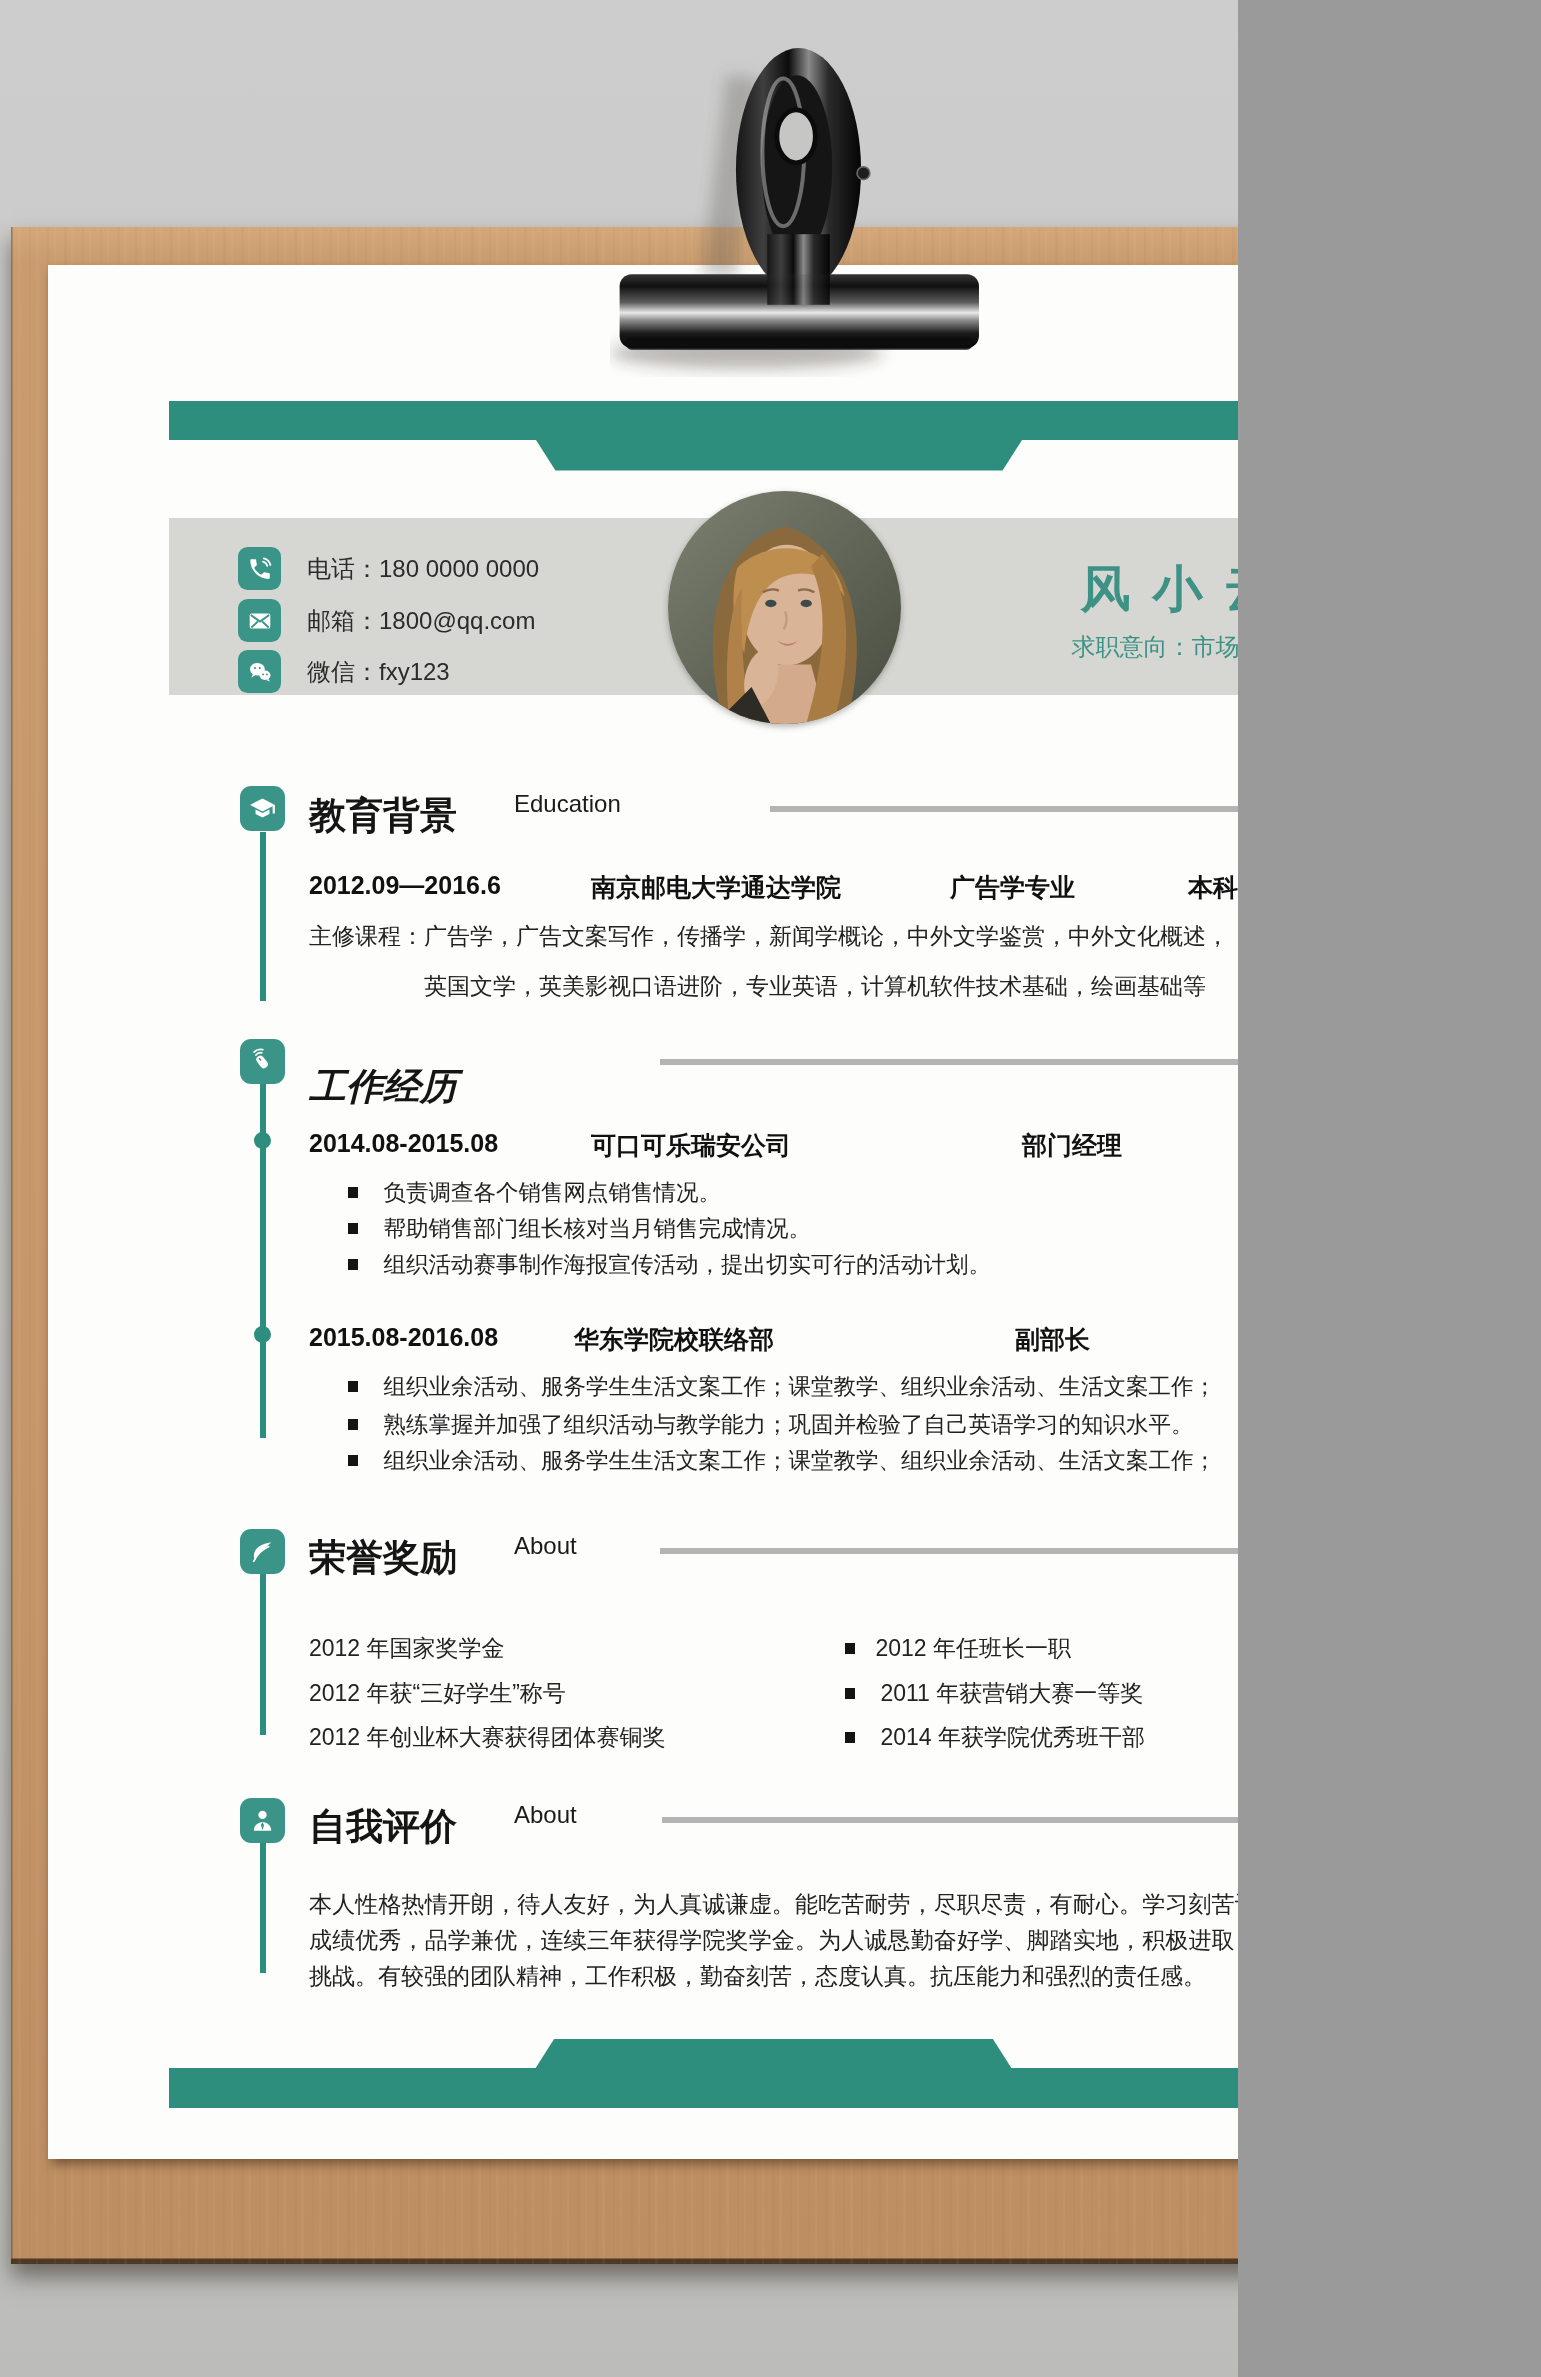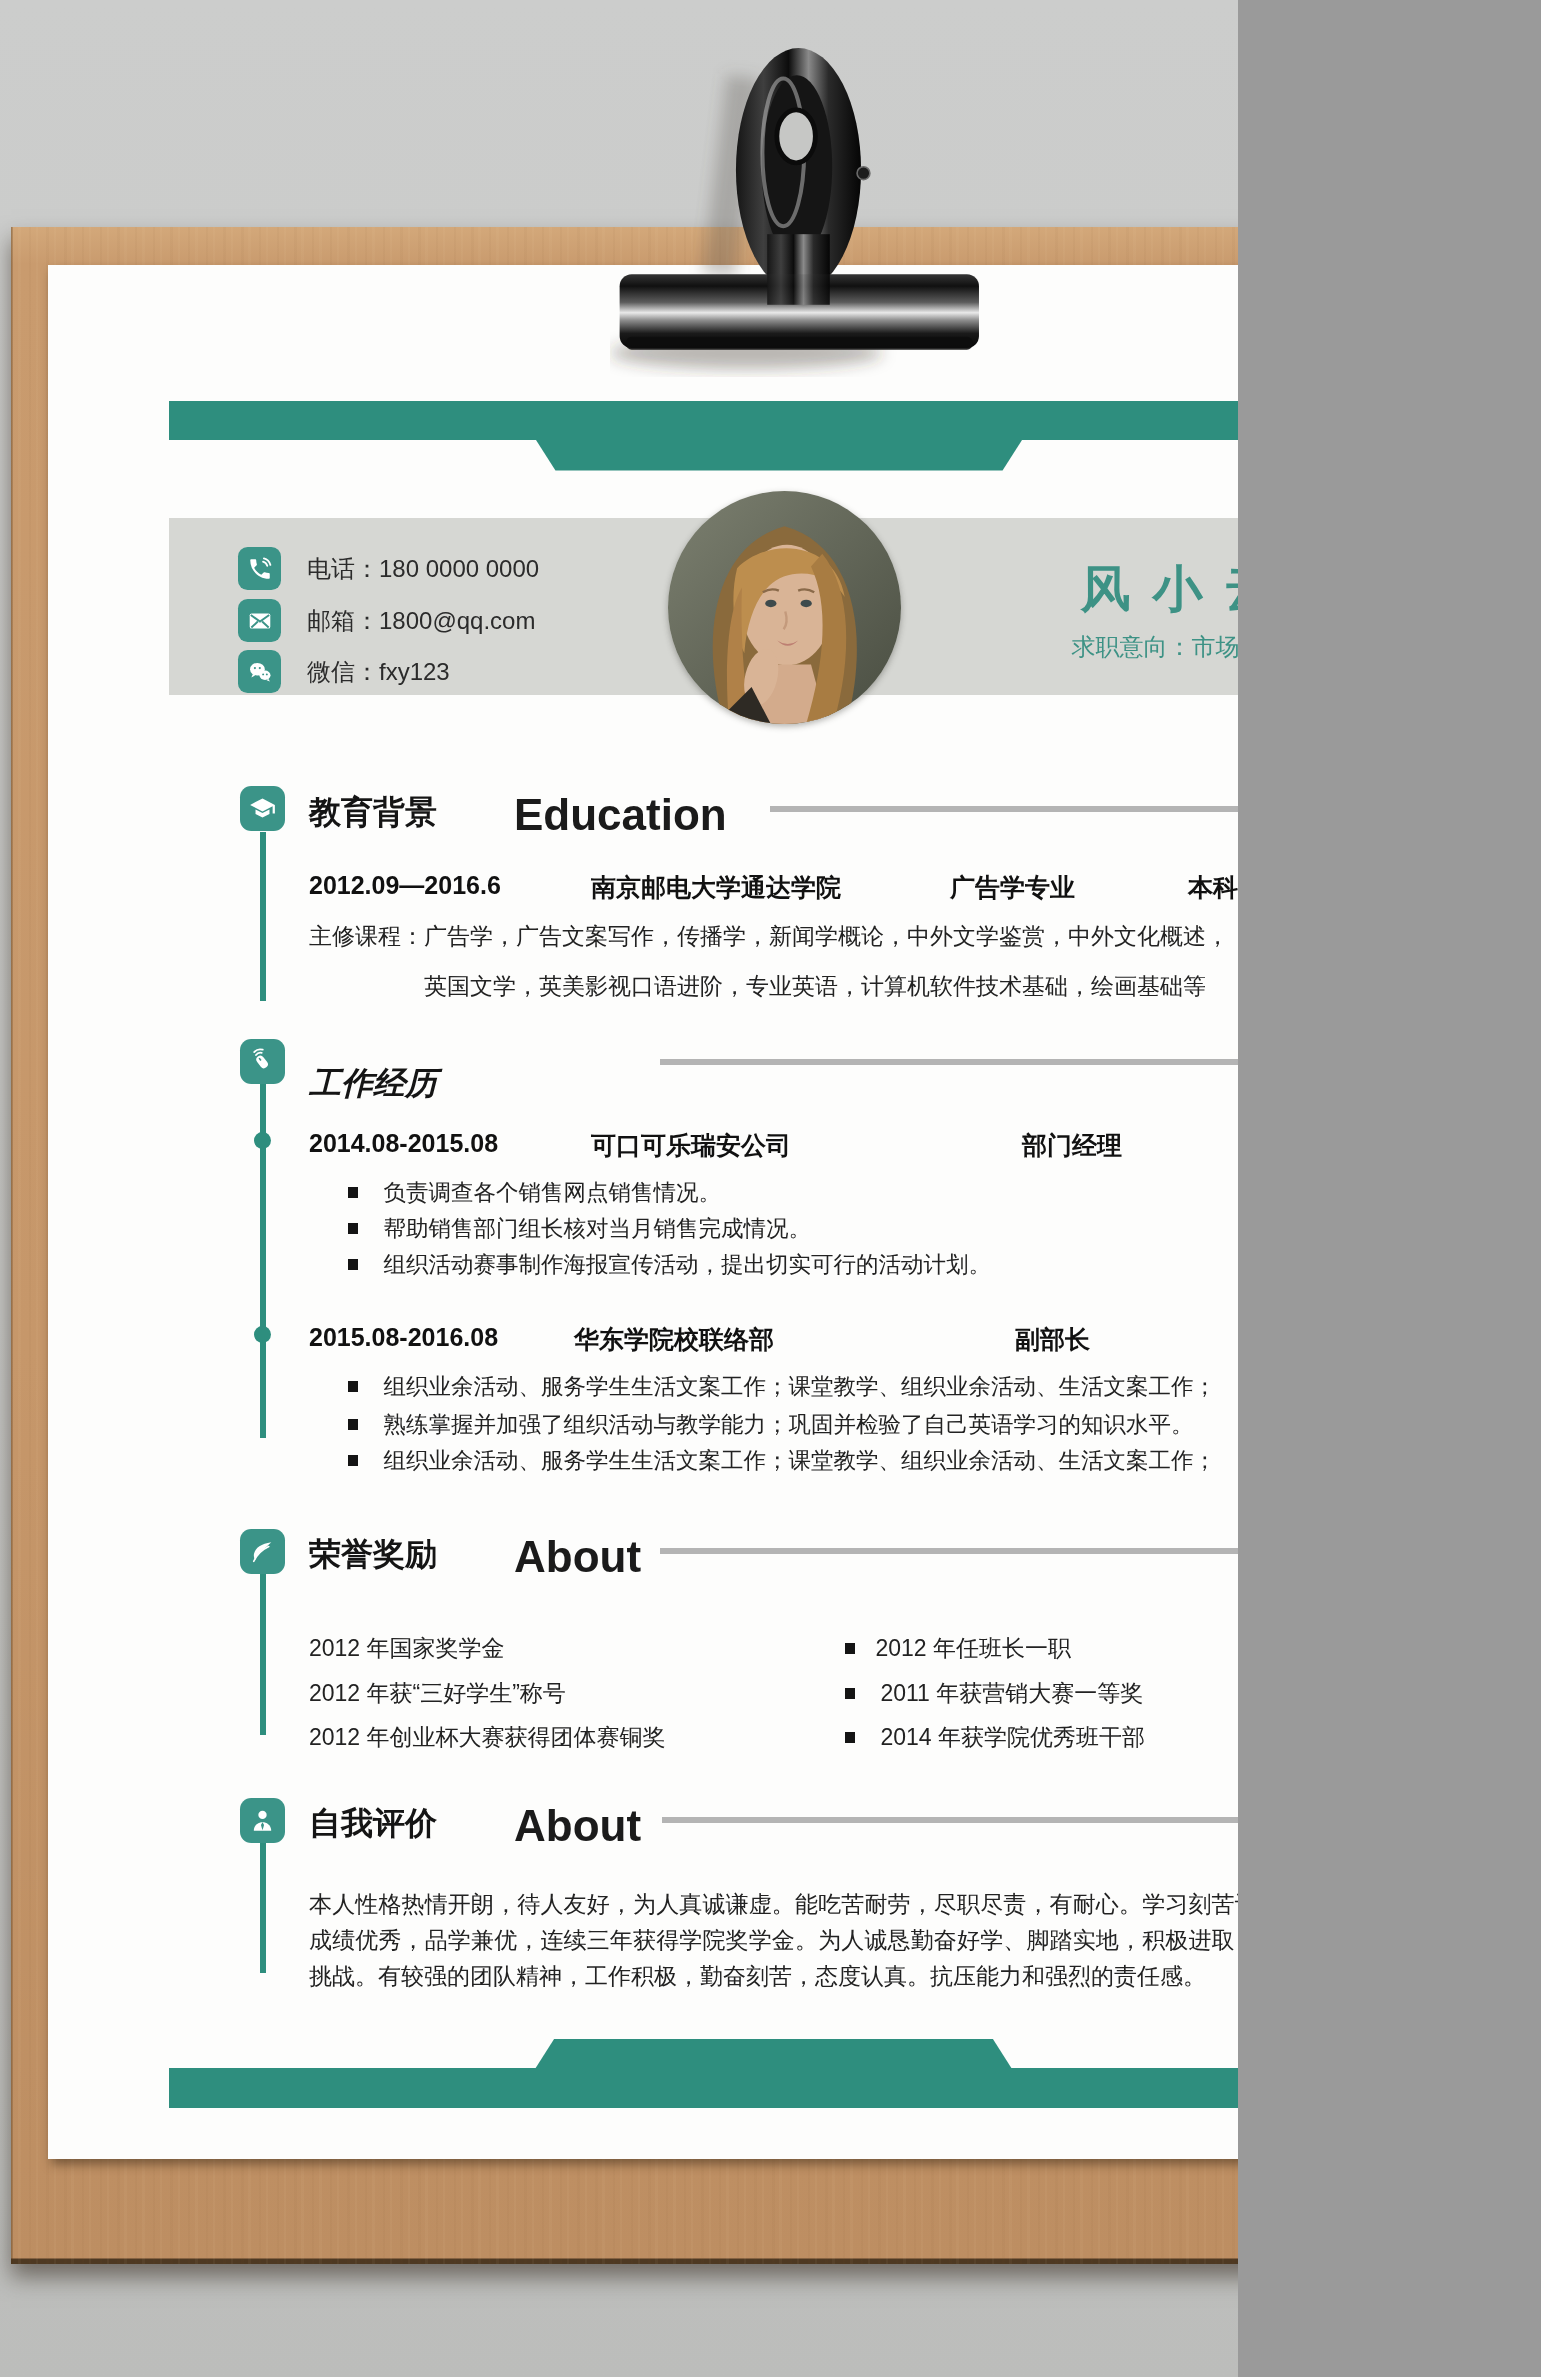--- a/index.html
+++ b/index.html
@@ -31,22 +31,22 @@
   .c-text{font-size:24px;color:#2b2b2b;white-space:nowrap;}
   .photo{left:668px;top:491px;width:233px;height:233px;border-radius:50%;overflow:hidden;
     box-shadow:0 2.4px 6.4px rgba(40,40,35,.35);}
   .name{left:1051px;top:556px;width:257px;text-align:center;font-size:50px;font-weight:bold;
     color:#3d9285;letter-spacing:4px;white-space:nowrap;}
   .jobintent{left:1051px;top:631px;width:257px;text-align:center;font-size:24px;color:#3d9285;white-space:nowrap;}
   
   .sec-icon{left:240px;width:45px;height:45px;border-radius:11.2px;background:#3b9488;
     display:flex;align-items:center;justify-content:center;z-index:3;}
   .sec-icon svg{width:27px;height:27px;}
-  .t-cn{left:309px;font-size:32px;font-weight:bold;color:#151515;white-space:nowrap;}
-  .t-en{left:514px;font-size:44px;font-weight:bold;color:#1b1b1b;white-space:nowrap;}
+  .t-cn{left:309px;font-size:37px;font-weight:bold;color:#151515;white-space:nowrap;}
+  .t-en{left:514px;font-size:24px;font-weight:normal;color:#1b1b1b;white-space:nowrap;}
   .divider{height:5.6px;background:#b4b4b4;}
   .tl{left:260px;width:5.6px;background:#2e8e7e;z-index:1;}
   .tl-dot{left:254px;width:17px;height:17px;border-radius:50%;background:#2e8e7e;z-index:2;}
   
   .brow{font-size:25px;font-weight:bold;color:#111;white-space:nowrap;}
   .body-t{font-size:22.5px;color:#222;white-space:nowrap;}
   .body-s{font-size:23px;color:#222;white-space:nowrap;}
   .sq{width:10.4px;height:10.4px;background:#141414;flex:0 0 auto;}
   .bullet{display:flex;align-items:center;gap:25px;}
   .about-p{left:309px;top:1886px;width:995px;font-size:23px;line-height:36px;color:#222;

